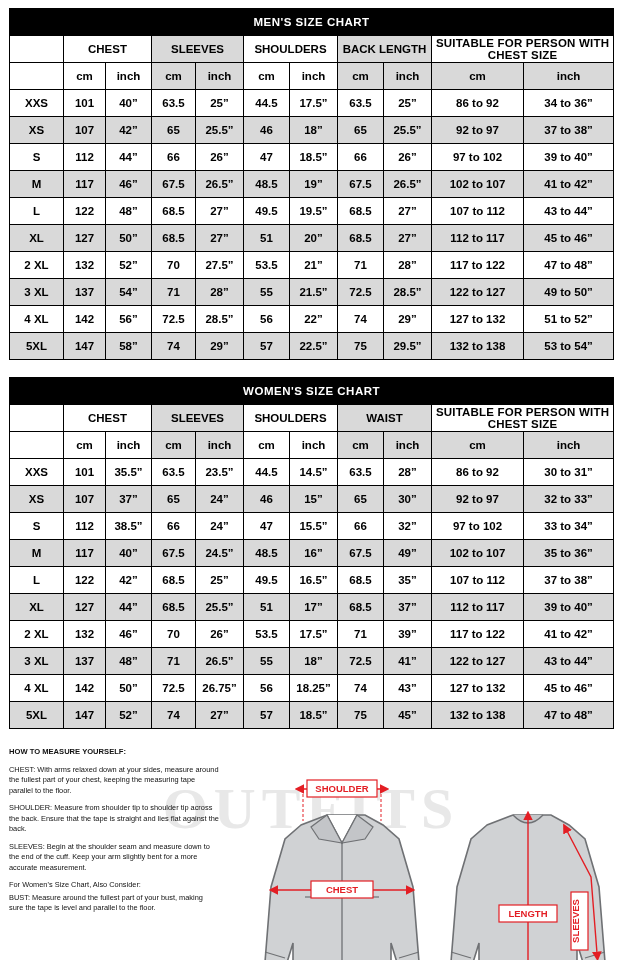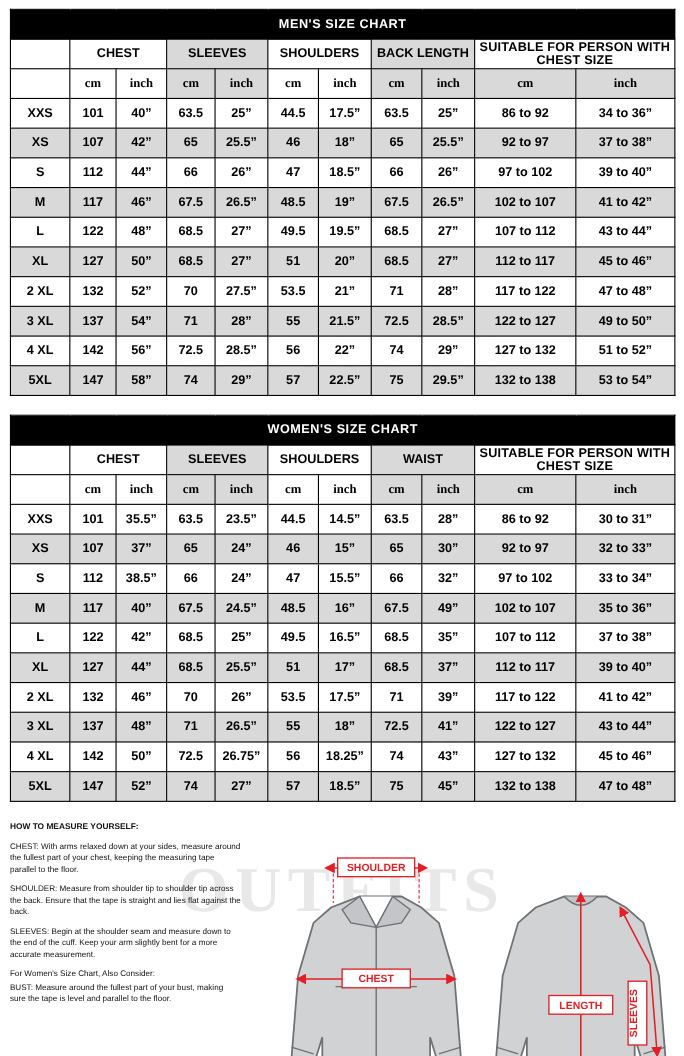--- a/index.html
+++ b/index.html
@@ -88,21 +88,20 @@
   }
   .group-row th.blank {
     border-left: 1px solid #000;
     border-top: 1px solid #000;
   }
   .unit-row th {
     background: #ffffff;
     font-size: 11.5px;
     height: 22px;
     font-weight: bold;
-    font-family: Liberation Serif, serif;
   }
   .unit-row th.shaded {
     background: #d9d9d9;
   }
   tbody tr td {
     background: #ffffff;
   }
   tbody tr.alt td {
     background: #d9d9d9;
   }

